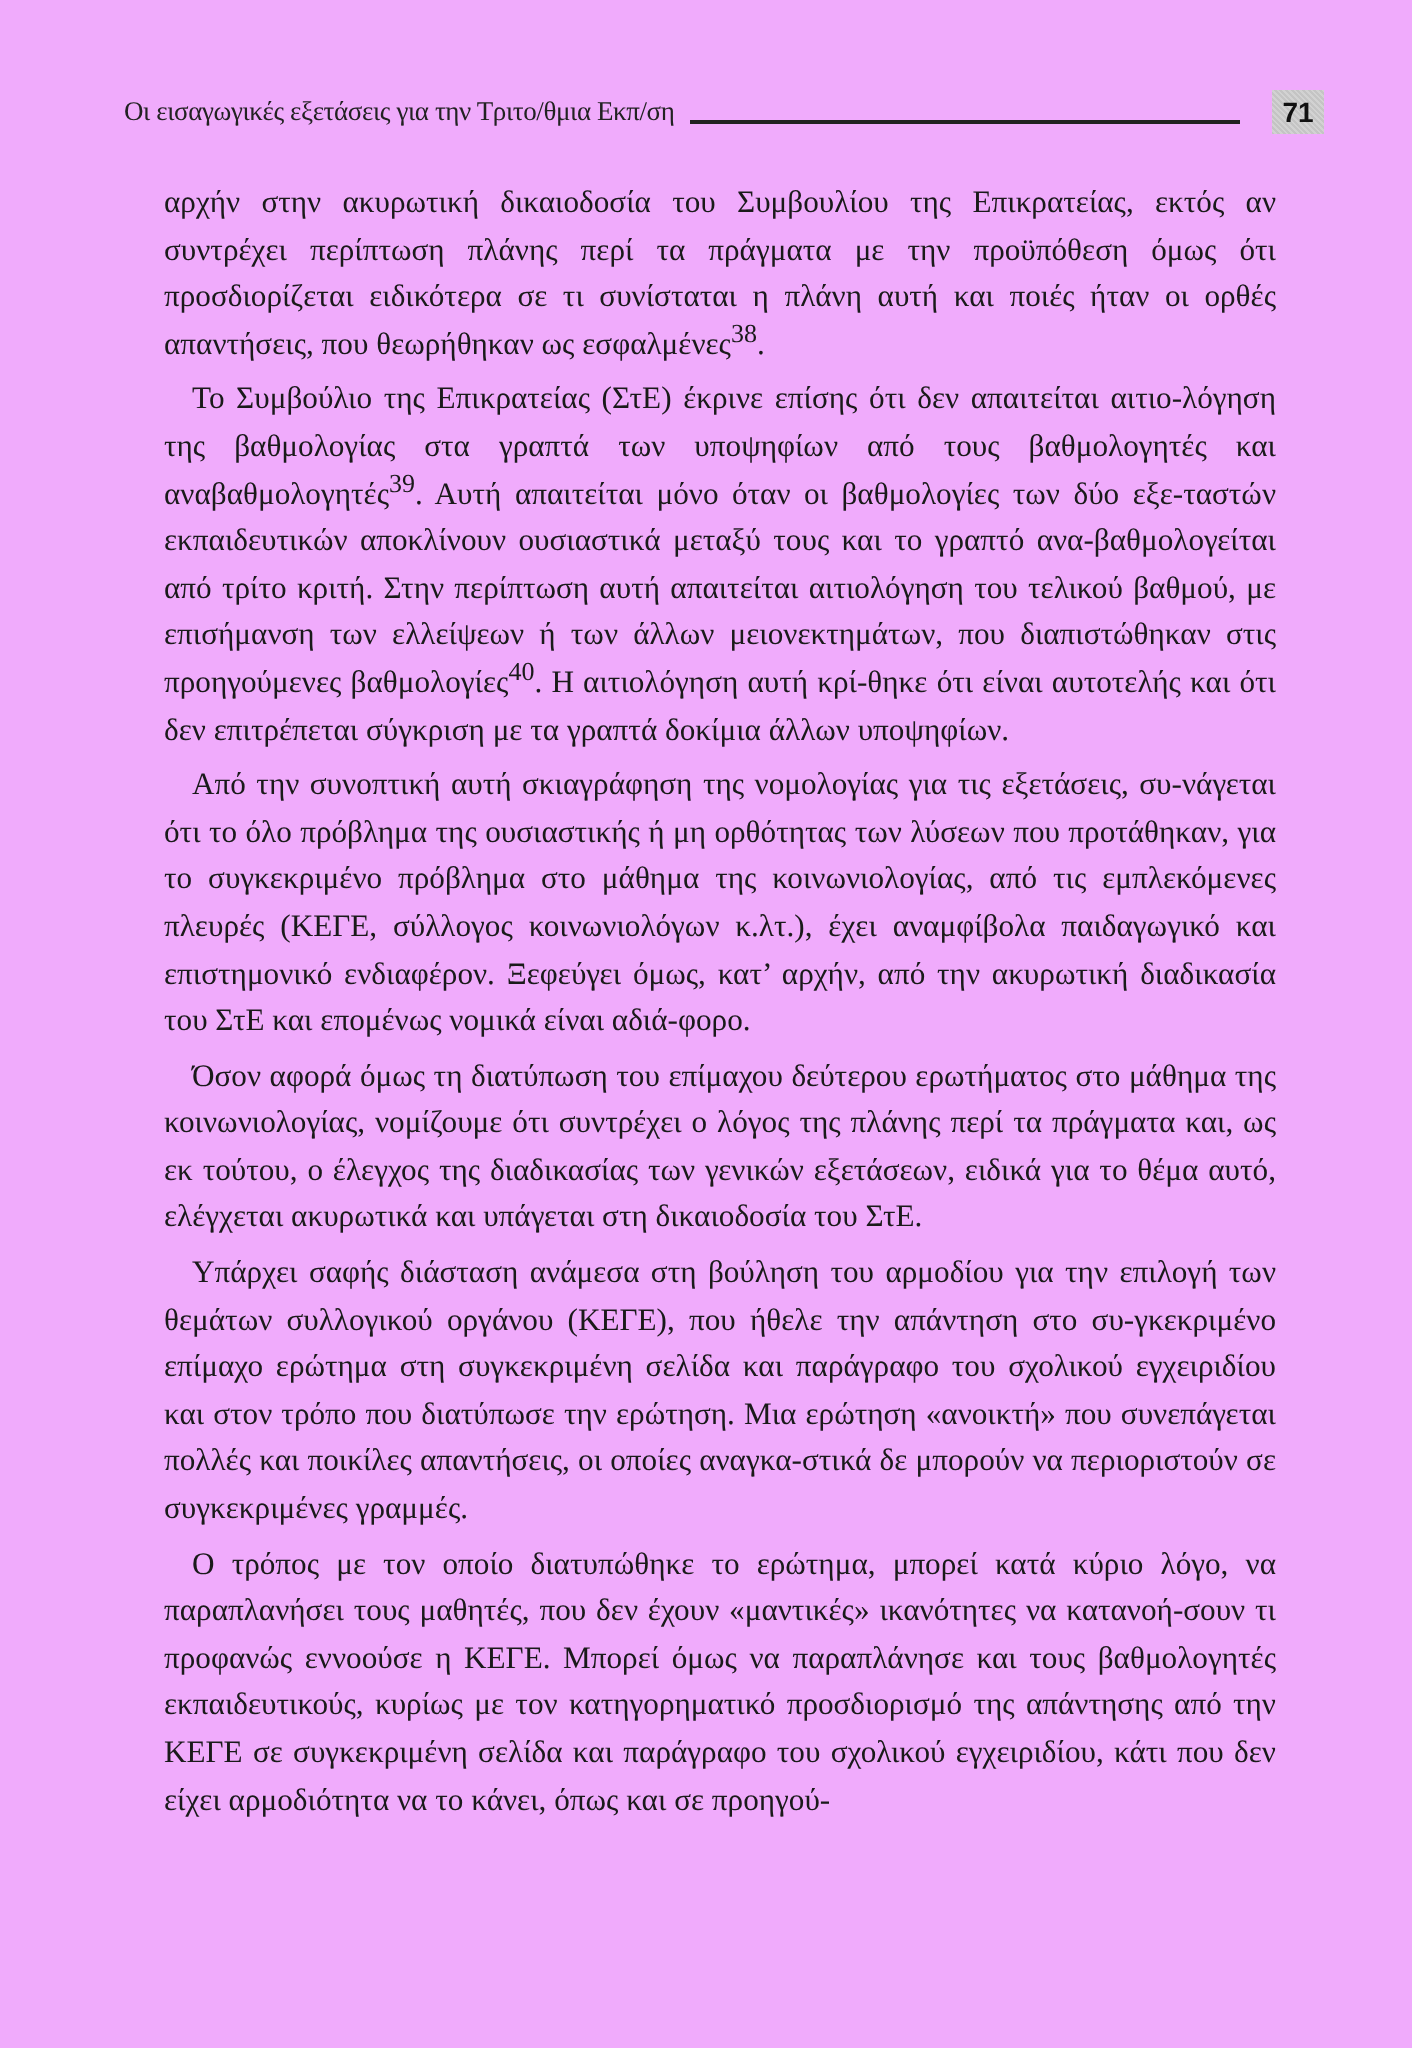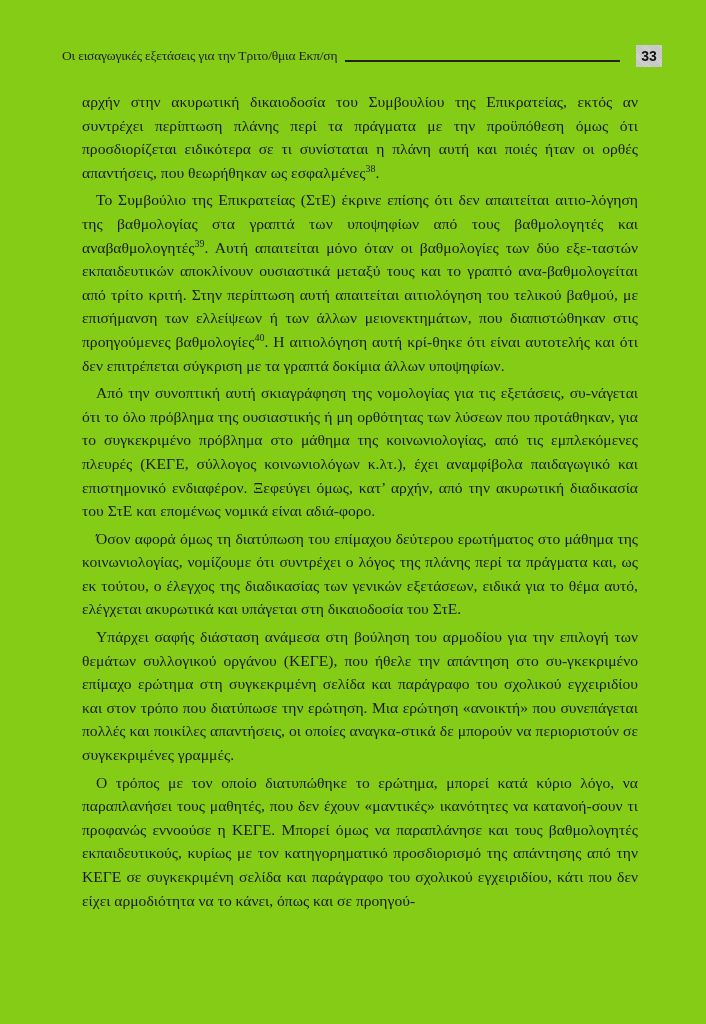--- a/index.html
+++ b/index.html
@@ -13,21 +13,21 @@
       position: relative;
       overflow: hidden;
       font-family: "Liberation Serif", "DejaVu Serif", serif;
       color: #1a1a1a;
     }
     .page {
       position: absolute;
       left: 0; top: 0;
       width: 706px;
       height: 1024px;
-      background: #84cc16;
+      background: #f0abfc;
     }
     .running-header {
       position: absolute;
       left: 62px;
       top: 44px;
       width: 600px;
       height: 24px;
       display: flex;
       align-items: center;
     }
@@ -71,33 +71,33 @@
       margin: 0;
       text-indent: 14px;
     }
     .body-text p.no-indent {
       text-indent: 0;
     }
     .body-text p + p {
       margin-top: 4px;
     }
     sup.fn {
-      font-size: 10px;
+      font-size: 13px;
       line-height: 0;
       vertical-align: super;
     }
   </style>
 </head>
 <body>
 
 <div class="page">
   <div class="running-header">
     <span class="header-title">Οι εισαγωγικές εξετάσεις για την Τριτο/θμια Εκπ/ση</span>
     <span class="header-rule"></span>
-    <span class="page-number">33</span>
+    <span class="page-number">71</span>
   </div>
 
   <div class="body-text" id="body-text">
       <p class="no-indent"><span>αρχήν στην ακυρωτική δικαιοδοσία του Συμβουλίου της Επικρατείας, εκτός αν συντρέχει περίπτωση πλάνης περί τα πράγματα με την προϋπόθεση όμως ότι προσδιορίζεται ειδικότερα σε τι συνίσταται η πλάνη αυτή και ποιές ήταν οι ορθές απαντήσεις, που θεωρήθηκαν ως εσφαλμένες</span><sup class="fn">38</sup><span>.</span></p>
       <p><span>Το Συμβούλιο της Επικρατείας (ΣτΕ) έκρινε επίσης ότι δεν απαιτείται αιτιο-λόγηση της βαθμολογίας στα γραπτά των υποψηφίων από τους βαθμολογητές και αναβαθμολογητές</span><sup class="fn">39</sup><span>. Αυτή απαιτείται μόνο όταν οι βαθμολογίες των δύο εξε-ταστών εκπαιδευτικών αποκλίνουν ουσιαστικά μεταξύ τους και το γραπτό ανα-βαθμολογείται από τρίτο κριτή. Στην περίπτωση αυτή απαιτείται αιτιολόγηση του τελικού βαθμού, με επισήμανση των ελλείψεων ή των άλλων μειονεκτημάτων, που διαπιστώθηκαν στις προηγούμενες βαθμολογίες</span><sup class="fn">40</sup><span>. Η αιτιολόγηση αυτή κρί-θηκε ότι είναι αυτοτελής και ότι δεν επιτρέπεται σύγκριση με τα γραπτά δοκίμια άλλων υποψηφίων.</span></p>
       <p><span>Από την συνοπτική αυτή σκιαγράφηση της νομολογίας για τις εξετάσεις, συ-νάγεται ότι το όλο πρόβλημα της ουσιαστικής ή μη ορθότητας των λύσεων που προτάθηκαν, για το συγκεκριμένο πρόβλημα στο μάθημα της κοινωνιολογίας, από τις εμπλεκόμενες πλευρές (ΚΕΓΕ, σύλλογος κοινωνιολόγων κ.λτ.), έχει αναμφίβολα παιδαγωγικό και επιστημονικό ενδιαφέρον. Ξεφεύγει όμως, κατ’ αρχήν, από την ακυρωτική διαδικασία του ΣτΕ και επομένως νομικά είναι αδιά-φορο.</span></p>
       <p><span>Όσον αφορά όμως τη διατύπωση του επίμαχου δεύτερου ερωτήματος στο μάθημα της κοινωνιολογίας, νομίζουμε ότι συντρέχει ο λόγος της πλάνης περί τα πράγματα και, ως εκ τούτου, ο έλεγχος της διαδικασίας των γενικών εξετάσεων, ειδικά για το θέμα αυτό, ελέγχεται ακυρωτικά και υπάγεται στη δικαιοδοσία του ΣτΕ.</span></p>
       <p><span>Υπάρχει σαφής διάσταση ανάμεσα στη βούληση του αρμοδίου για την επιλογή των θεμάτων συλλογικού οργάνου (ΚΕΓΕ), που ήθελε την απάντηση στο συ-γκεκριμένο επίμαχο ερώτημα στη συγκεκριμένη σελίδα και παράγραφο του σχολικού εγχειριδίου και στον τρόπο που διατύπωσε την ερώτηση. Μια ερώτηση «ανοικτή» που συνεπάγεται πολλές και ποικίλες απαντήσεις, οι οποίες αναγκα-στικά δε μπορούν να περιοριστούν σε συγκεκριμένες γραμμές.</span></p>
       <p><span>Ο τρόπος με τον οποίο διατυπώθηκε το ερώτημα, μπορεί κατά κύριο λόγο, να παραπλανήσει τους μαθητές, που δεν έχουν «μαντικές» ικανότητες να κατανοή-σουν τι προφανώς εννοούσε η ΚΕΓΕ. Μπορεί όμως να παραπλάνησε και τους βαθμολογητές εκπαιδευτικούς, κυρίως με τον κατηγορηματικό προσδιορισμό της απάντησης από την ΚΕΓΕ σε συγκεκριμένη σελίδα και παράγραφο του σχολικού εγχειριδίου, κάτι που δεν είχει αρμοδιότητα να το κάνει, όπως και σε προηγού-</span></p>
     </div>

